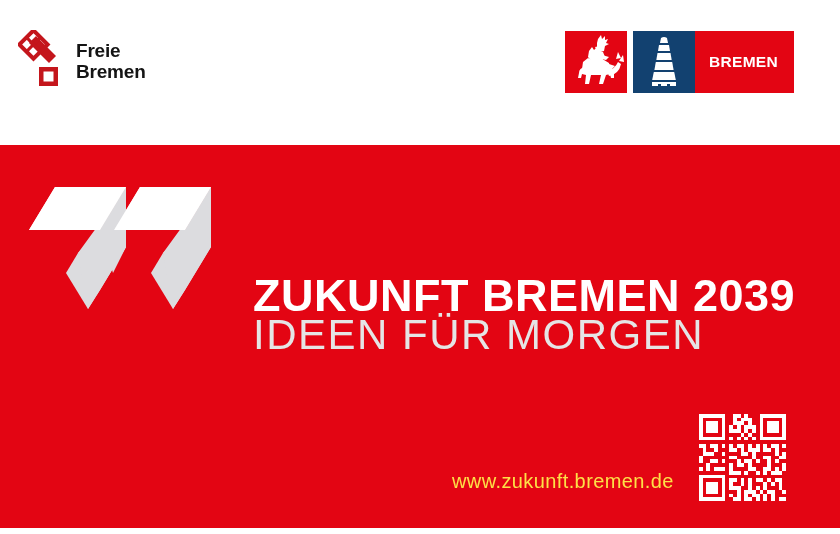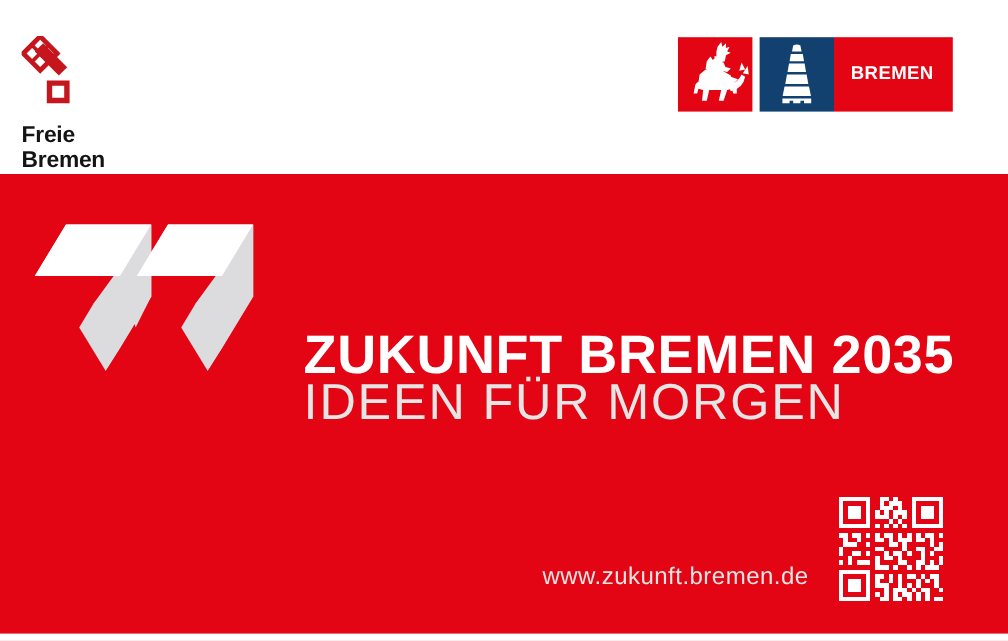--- a/index.html
+++ b/index.html
@@ -8,21 +8,21 @@
     background:#ffffff;
     font-family:"Liberation Sans", sans-serif;
     overflow:hidden;
   }
   .stage{position:relative;width:840px;height:534px;background:#ffffff;overflow:hidden;}
 
   
   .header{position:absolute;left:0;top:0;width:840px;height:145px;background:#ffffff;}
 
   
-  .fhb{position:absolute;left:18px;top:30px;display:flex;align-items:flex-start;flex-direction:column;}
+  .fhb{position:absolute;left:18px;top:30px;display:flex;align-items:flex-start;}
   .fhb-key{width:48px;height:62px;margin-right:10px;flex:0 0 auto;}
   .fhb-text{
     font-weight:bold;
     font-size:19px;
     line-height:21px;
     color:#141414;
     letter-spacing:-0.2px;
     padding-top:10px;
   }
   .fhb-text div{white-space:nowrap;}
@@ -61,21 +61,21 @@
     position:absolute;left:253px;top:169px;
     color:#e5e5e5;
     font-weight:300;
     font-size:42px;
     line-height:42px;
     letter-spacing:1.5px;
     white-space:nowrap;
   }
   .url{
     position:absolute;left:452px;top:325px;
-    color:#e5e5e5;
+    color:#fde047;
     font-weight:normal;
     font-size:20px;
     letter-spacing:0.4px;
     white-space:nowrap;
   }
   .qr{position:absolute;left:695px;top:265px;width:95px;height:95px;}
 </style>
 </head>
 <body>
 
@@ -174,21 +174,21 @@
         <polygon points="145,68 167,105 155,124 133,88" fill="#dcdcdf"></polygon>
         <polygon points="48,88 70,124 118,124 96,88" fill="#ffffff" opacity="0"></polygon>
         <polygon points="60,68 82,105 118,124 96,88" fill="#dcdcdf" opacity="0"></polygon>
         <polygon points="70,124 82,105 108,62 108,2 82,45 60,68" fill="#dcdcdf"></polygon>
         <polygon points="155,124 167,105 193,62 193,2 167,45 145,68" fill="#dcdcdf"></polygon>
         <polygon points="37,2 108,2 82,45 11,45" fill="#ffffff"></polygon>
         <polygon points="122,2 193,2 167,45 96,45" fill="#ffffff"></polygon>
       </svg>
     </div>
 
-    <div class="headline">ZUKUNFT BREMEN 2035</div>
+    <div class="headline">ZUKUNFT BREMEN 2039</div>
     <div class="subline">IDEEN  FÜR MORGEN</div>
     <div class="url">www.zukunft.bremen.de</div>
 
     <div class="qr">
       <svg viewBox="0 0 25 25" width="95" height="95" shape-rendering="crispEdges" aria-hidden="true">
         <rect x="0" y="0" width="25" height="25" fill="#e30513"></rect>
         <g fill="#ffffff">
 
           <rect x="1" y="1" width="7" height="1"></rect>
             <rect x="1" y="7" width="7" height="1"></rect>

